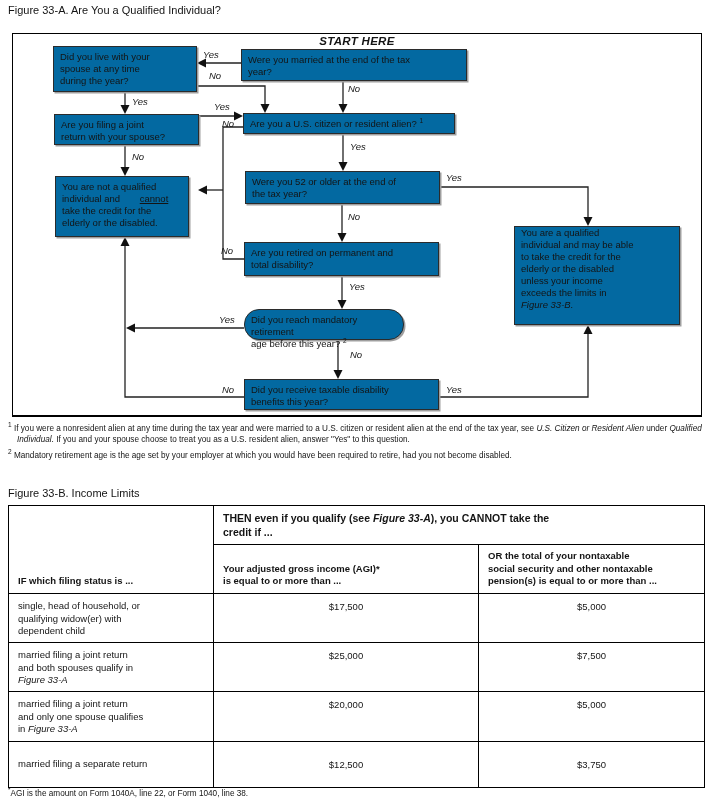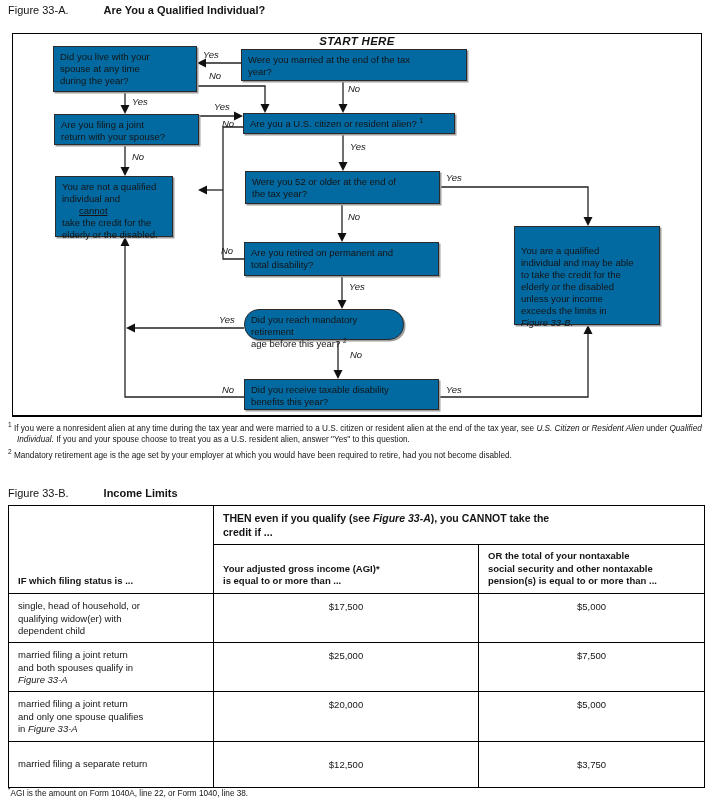--- a/index.html
+++ b/index.html
@@ -1,19 +1,19 @@
 <!DOCTYPE html>
 <html><head>
 <meta charset="utf-8">
 <style>
   html,body{margin:0;padding:0;background:#fff;}
   .canvas{position:relative;width:712px;height:804px;background:#fff;overflow:hidden;
           font-family:"Liberation Sans",sans-serif;color:#141414;}
   .fig-title{position:absolute;left:8px;font-size:11px;white-space:nowrap;}
-  .fig-title b{font-weight:bold;margin-left:32px;}
+  .fig-title b{font-weight:normal;}
   .frame{position:absolute;left:12px;top:33px;width:690px;height:384px;box-sizing:border-box;
          border:1px solid #000;border-bottom-width:2px;}
   .start{position:absolute;left:12px;top:35px;width:690px;text-align:center;
          font-weight:bold;font-style:italic;font-size:11.5px;letter-spacing:.3px;}
   svg.connectors{position:absolute;left:0;top:0;}
   .fbox{position:absolute;box-sizing:border-box;background:#0369a1;border:1px solid #2b2b2b;
         box-shadow:1.5px 1.5px 0 #9f9f9f;font-size:9.5px;line-height:1.27;padding:4px 6px;}
   .fbox .tx{display:block;white-space:pre-line;}
   .lbl{position:absolute;font-style:italic;font-size:9.5px;white-space:nowrap;}
   sup.fref{font-size:6.5px;vertical-align:super;line-height:0;}
@@ -105,21 +105,21 @@
   <div class="fbox" style="left:243px;top:113px;width:212px;height:21px;padding-top:4px;">
     <span>Are you a U.S. citizen or resident alien?</span>
     <sup class="fref">1</sup>
   </div>
 
   <div class="fbox" style="left:245px;top:171px;width:195px;height:33px;">
     <span class="tx">Were you 52 or older at the end of
 the tax year?</span>
   </div>
 
-  <div class="fbox" style="left:55px;top:176px;width:118px;height:61px;">
+  <div class="fbox" style="left:55px;top:176px;width:134px;height:61px;">
     <span class="tx"><span>You are not a qualified
 individual and </span><u class="cn">cannot</u><span>
 take the credit for the
 elderly or the disabled.</span></span>
   </div>
 
   <div class="fbox" style="left:244px;top:242px;width:195px;height:34px;">
     <span class="tx">Are you retired on permanent and
 total disability?</span>
   </div>
@@ -127,21 +127,21 @@
   <div class="fbox" style="left:244px;top:309px;width:160px;height:31px;border-radius:15px;">
     <span class="tx"><span>Did you reach mandatory retirement
 age before this year?</span> <sup class="fref">2</sup></span>
   </div>
 
   <div class="fbox" style="left:244px;top:379px;width:195px;height:31px;">
     <span class="tx">Did you receive taxable disability
 benefits this year?</span>
   </div>
 
-  <div class="fbox" style="left:514px;top:226px;width:146px;height:99px;padding-top:18px;">
+  <div class="fbox" style="left:514px;top:226px;width:166px;height:99px;padding-top:0;">
     <span class="tx"><span>You are a qualified
 individual and may be able
 to take the credit for the
 elderly or the disabled
 unless your income
 exceeds the limits in
 </span><i>Figure 33-B.</i></span>
   </div>
 
   <div class="lbl" style="left:203px;top:49px;">Yes</div>

